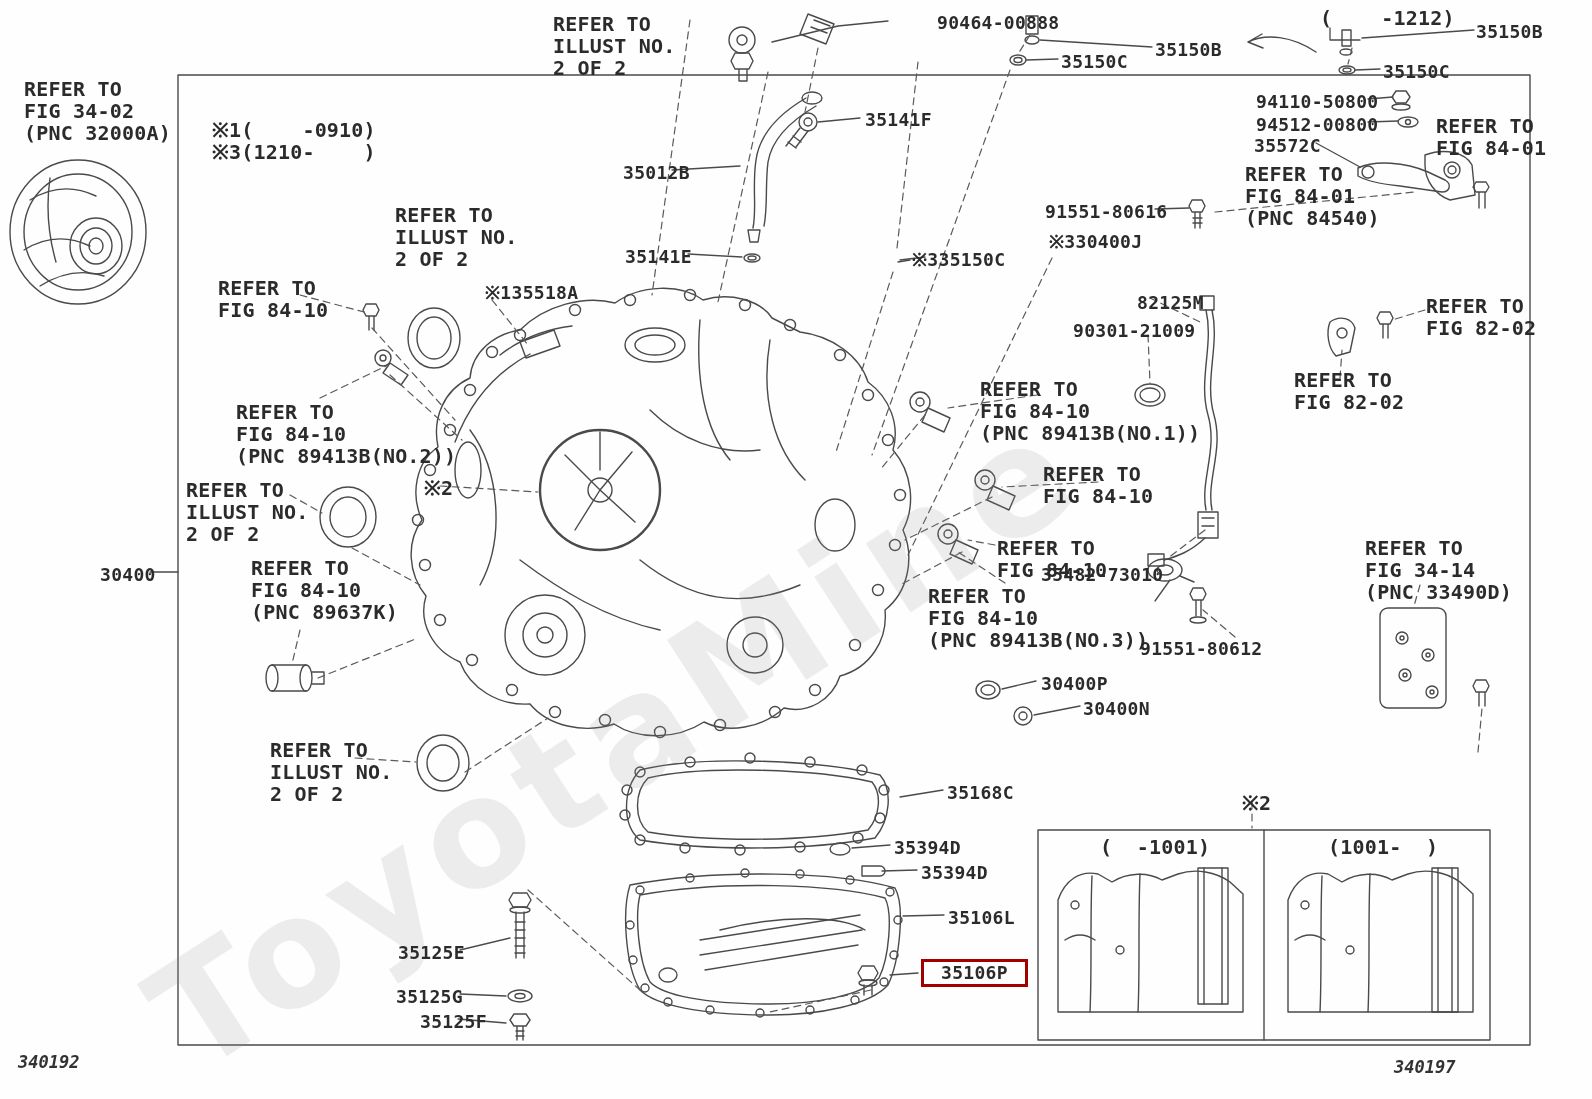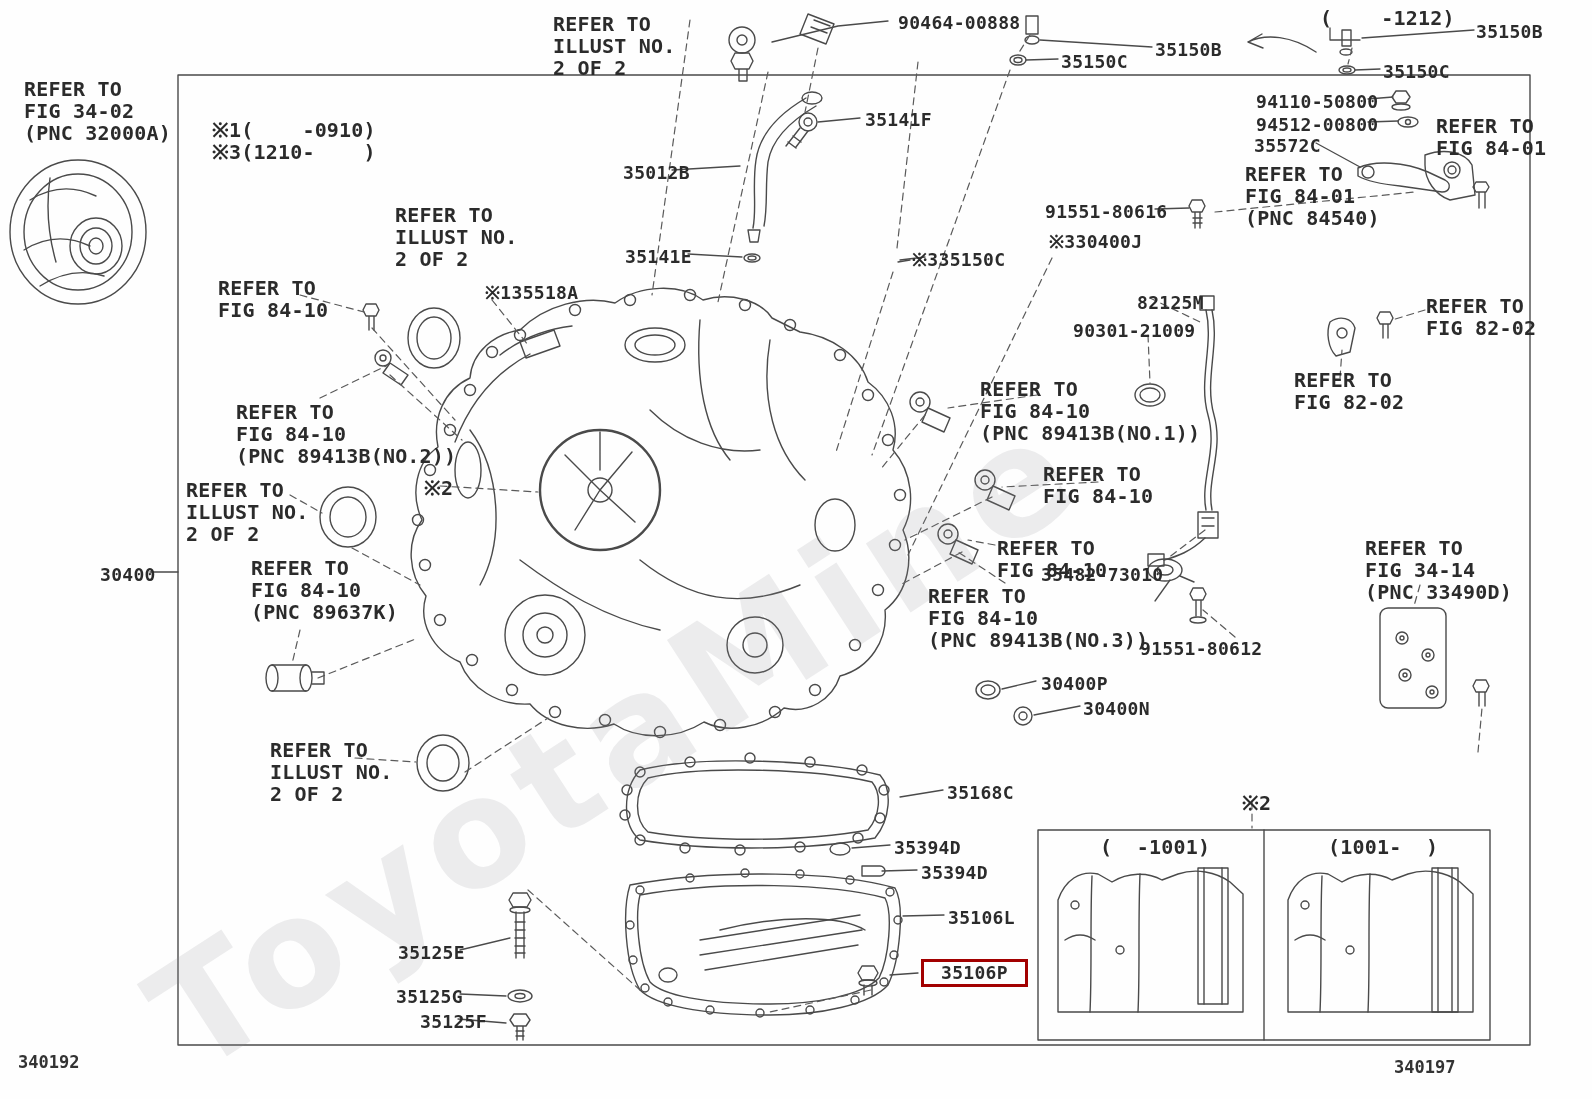--- a/index.html
+++ b/index.html
@@ -15,20 +15,21 @@
   }
   .lbl.part { font-size:18px; line-height:22px; letter-spacing:0.3px; }
   .lbl.note { font-size:20px; line-height:22px; letter-spacing:0.2px; }
   .lbl.hl {
     border:3px solid var(--hl,#a20000);
     padding:0px 17px; margin-left:-8px; margin-top:-4px;
   }
   .footer {
     position:absolute; font-size:17px; font-weight:bold; color:#333;
     z-index:5;
+    font-style:italic;
   }
   .footer-left { left:18px; top:1052px; }
   .footer-right { left:1394px; top:1057px; }
   .watermark {
     position:absolute; left:120px; top:960px;
     transform:rotate(-33deg); transform-origin:0 0;
     font-family:"DejaVu Sans", sans-serif;
     font-size:150px; font-weight:bold; letter-spacing:10px;
     color:rgba(145,145,150,0.16);
     z-index:1; pointer-events:none; white-space:nowrap;
@@ -426,21 +427,21 @@
         <path d="M 962,552 L 900,585"></path>
         <path d="M 1205,530 L 1168,558"></path>
       </g>
     </g>
   </svg>
 
   <div id="labels-layer">
       <div class="lbl note" style="left: 553px; top: 13px;">REFER TO
 ILLUST NO.
 2 OF 2</div>
-      <div class="lbl part" style="left: 898px; top: 12px;">90464-00888</div>
+      <div class="lbl part" style="left: 937px; top: 12px;">90464-00888</div>
       <div class="lbl note" style="left: 1320px; top: 7px;">(    -1212)</div>
       <div class="lbl part" style="left: 1476px; top: 21px;">35150B</div>
       <div class="lbl part" style="left: 1155px; top: 39px;">35150B</div>
       <div class="lbl part" style="left: 1061px; top: 51px;">35150C</div>
       <div class="lbl part" style="left: 1383px; top: 61px;">35150C</div>
       <div class="lbl note" style="left: 24px; top: 78px;">REFER TO
 FIG 34-02
 (PNC 32000A)</div>
       <div class="lbl part" style="left: 1256px; top: 91px;">94110-50800</div>
       <div class="lbl part" style="left: 865px; top: 109px;">35141F</div>

